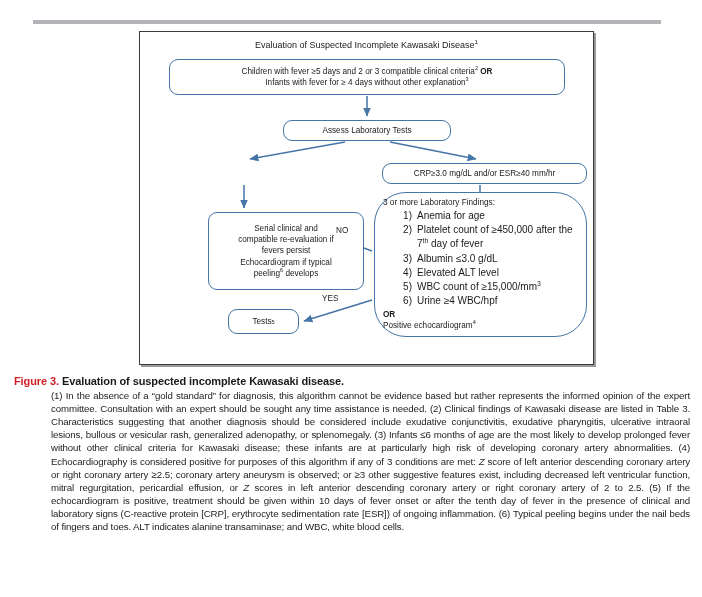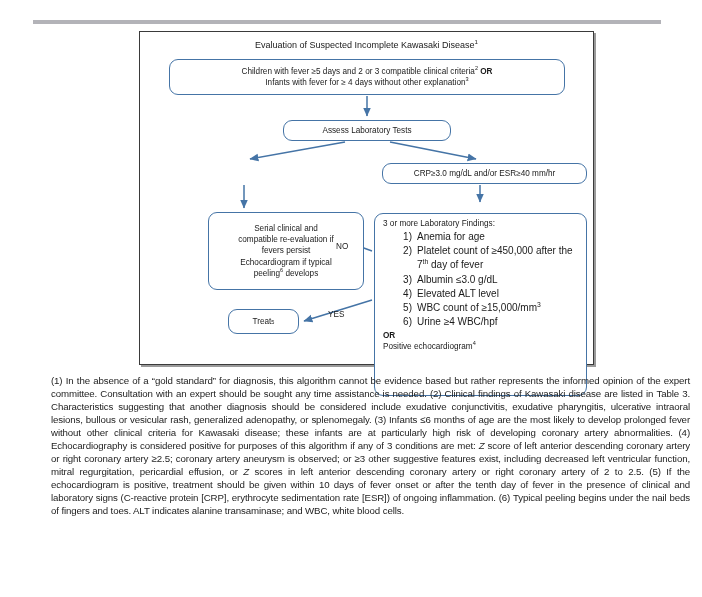--- a/index.html
+++ b/index.html
@@ -75,21 +75,21 @@
     text-align: center;
     font-size: 9px;
     color: #1a1a1a;
   }
 
   #node-criteria  { left: 29px;  top: 27px;  width: 396px; height: 36px; }
   #node-assess    { left: 143px; top: 88px;  width: 168px; height: 21px; }
   #node-crp-low   { left: 9px;   top: 131px; width: 186px; height: 21px; }
   #node-crp-high  { left: 242px; top: 131px; width: 205px; height: 21px; }
   #node-serial    { left: 28px;  top: 180px; width: 156px; height: 78px; margin-left: 40px; }
-  #node-findings  { left: 234px; top: 181px; width: 213px; height: 183px; }
+  #node-findings  { left: 234px; top: 160px; width: 213px; height: 145px; border-radius: 32px; }
   #node-treat     { left: 88px;  top: 277px; width: 71px;  height: 25px; }
 
   .findings-head { font-size: 8.2px; margin: 0 0 1px 1px; }
   ol.findings {
     margin: 0 0 0 14px;
     padding: 0;
     list-style: none;
     counter-reset: finditem;
   }
   ol.findings li {
@@ -107,24 +107,23 @@
     width: 16px;
     text-align: right;
   }
   .or-line { font-size: 8.2px; font-weight: bold; margin: 1px 0 0 1px; }
   .echo-line { font-size: 8.2px; margin: 0 0 0 1px; }
 
   .branch-label {
     position: absolute;
     font-size: 8.2px;
     color: #1a1a1a;
-    margin-top: 16px;
   }
   #label-no  { left: 196px; top: 194px; }
-  #label-yes { left: 188px; top: 262px; }
+  #label-yes { left: 182px; top: 262px; }
 
   sup { font-size: 0.68em; vertical-align: super; line-height: 0; }
   b { font-weight: bold; }
 
   
   #caption {
     position: absolute;
     left: 14px;
     top: 374px;
     width: 676px;
@@ -222,23 +221,27 @@
         <li>WBC count of ≥15,000/mm<sup>3</sup></li>
         <li>Urine ≥4 WBC/hpf</li>
       </ol>
     <div class="or-line">OR</div>
     <div class="echo-line">
       <span>Positive echocardiogram</span><sup>4</sup>
     </div>
   </div>
 
   <div class="node" id="node-treat">
-    <span>Treat</span>
+    <span>Tests</span>
       <sup>5</sup>
   </div>
 
   <div class="branch-label" id="label-no">NO</div>
   <div class="branch-label" id="label-yes">YES</div>
 </div>
 
 <div id="caption">
+  <div id="caption-title">
+    <span id="caption-figno">Figure 3.</span>
+    <span id="caption-head">Evaluation of suspected incomplete Kawasaki disease.</span>
+  </div>
   <div id="caption-body">(1) In the absence of a “gold standard” for diagnosis, this algorithm cannot be evidence based but rather represents the informed opinion of the expert committee. Consultation with an expert should be sought any time assistance is needed. (2) Clinical findings of Kawasaki disease are listed in Table 3. Characteristics suggesting that another diagnosis should be considered include exudative conjunctivitis, exudative pharyngitis, ulcerative intraoral lesions, bullous or vesicular rash, generalized adenopathy, or splenomegaly. (3) Infants ≤6 months of age are the most likely to develop prolonged fever without other clinical criteria for Kawasaki disease; these infants are at particularly high risk of developing coronary artery abnormalities. (4) Echocardiography is considered positive for purposes of this algorithm if any of 3 conditions are met: <i>Z</i> score of left anterior descending coronary artery or right coronary artery ≥2.5; coronary artery aneurysm is observed; or ≥3 other suggestive features exist, including decreased left ventricular function, mitral regurgitation, pericardial effusion, or <i>Z</i> scores in left anterior descending coronary artery or right coronary artery of 2 to 2.5. (5) If the echocardiogram is positive, treatment should be given within 10 days of fever onset or after the tenth day of fever in the presence of clinical and laboratory signs (C-reactive protein [CRP], erythrocyte sedimentation rate [ESR]) of ongoing inflammation. (6) Typical peeling begins under the nail beds of fingers and toes. ALT indicates alanine transaminase; and WBC, white blood cells.</div>
 </div>
 
 </body></html>

